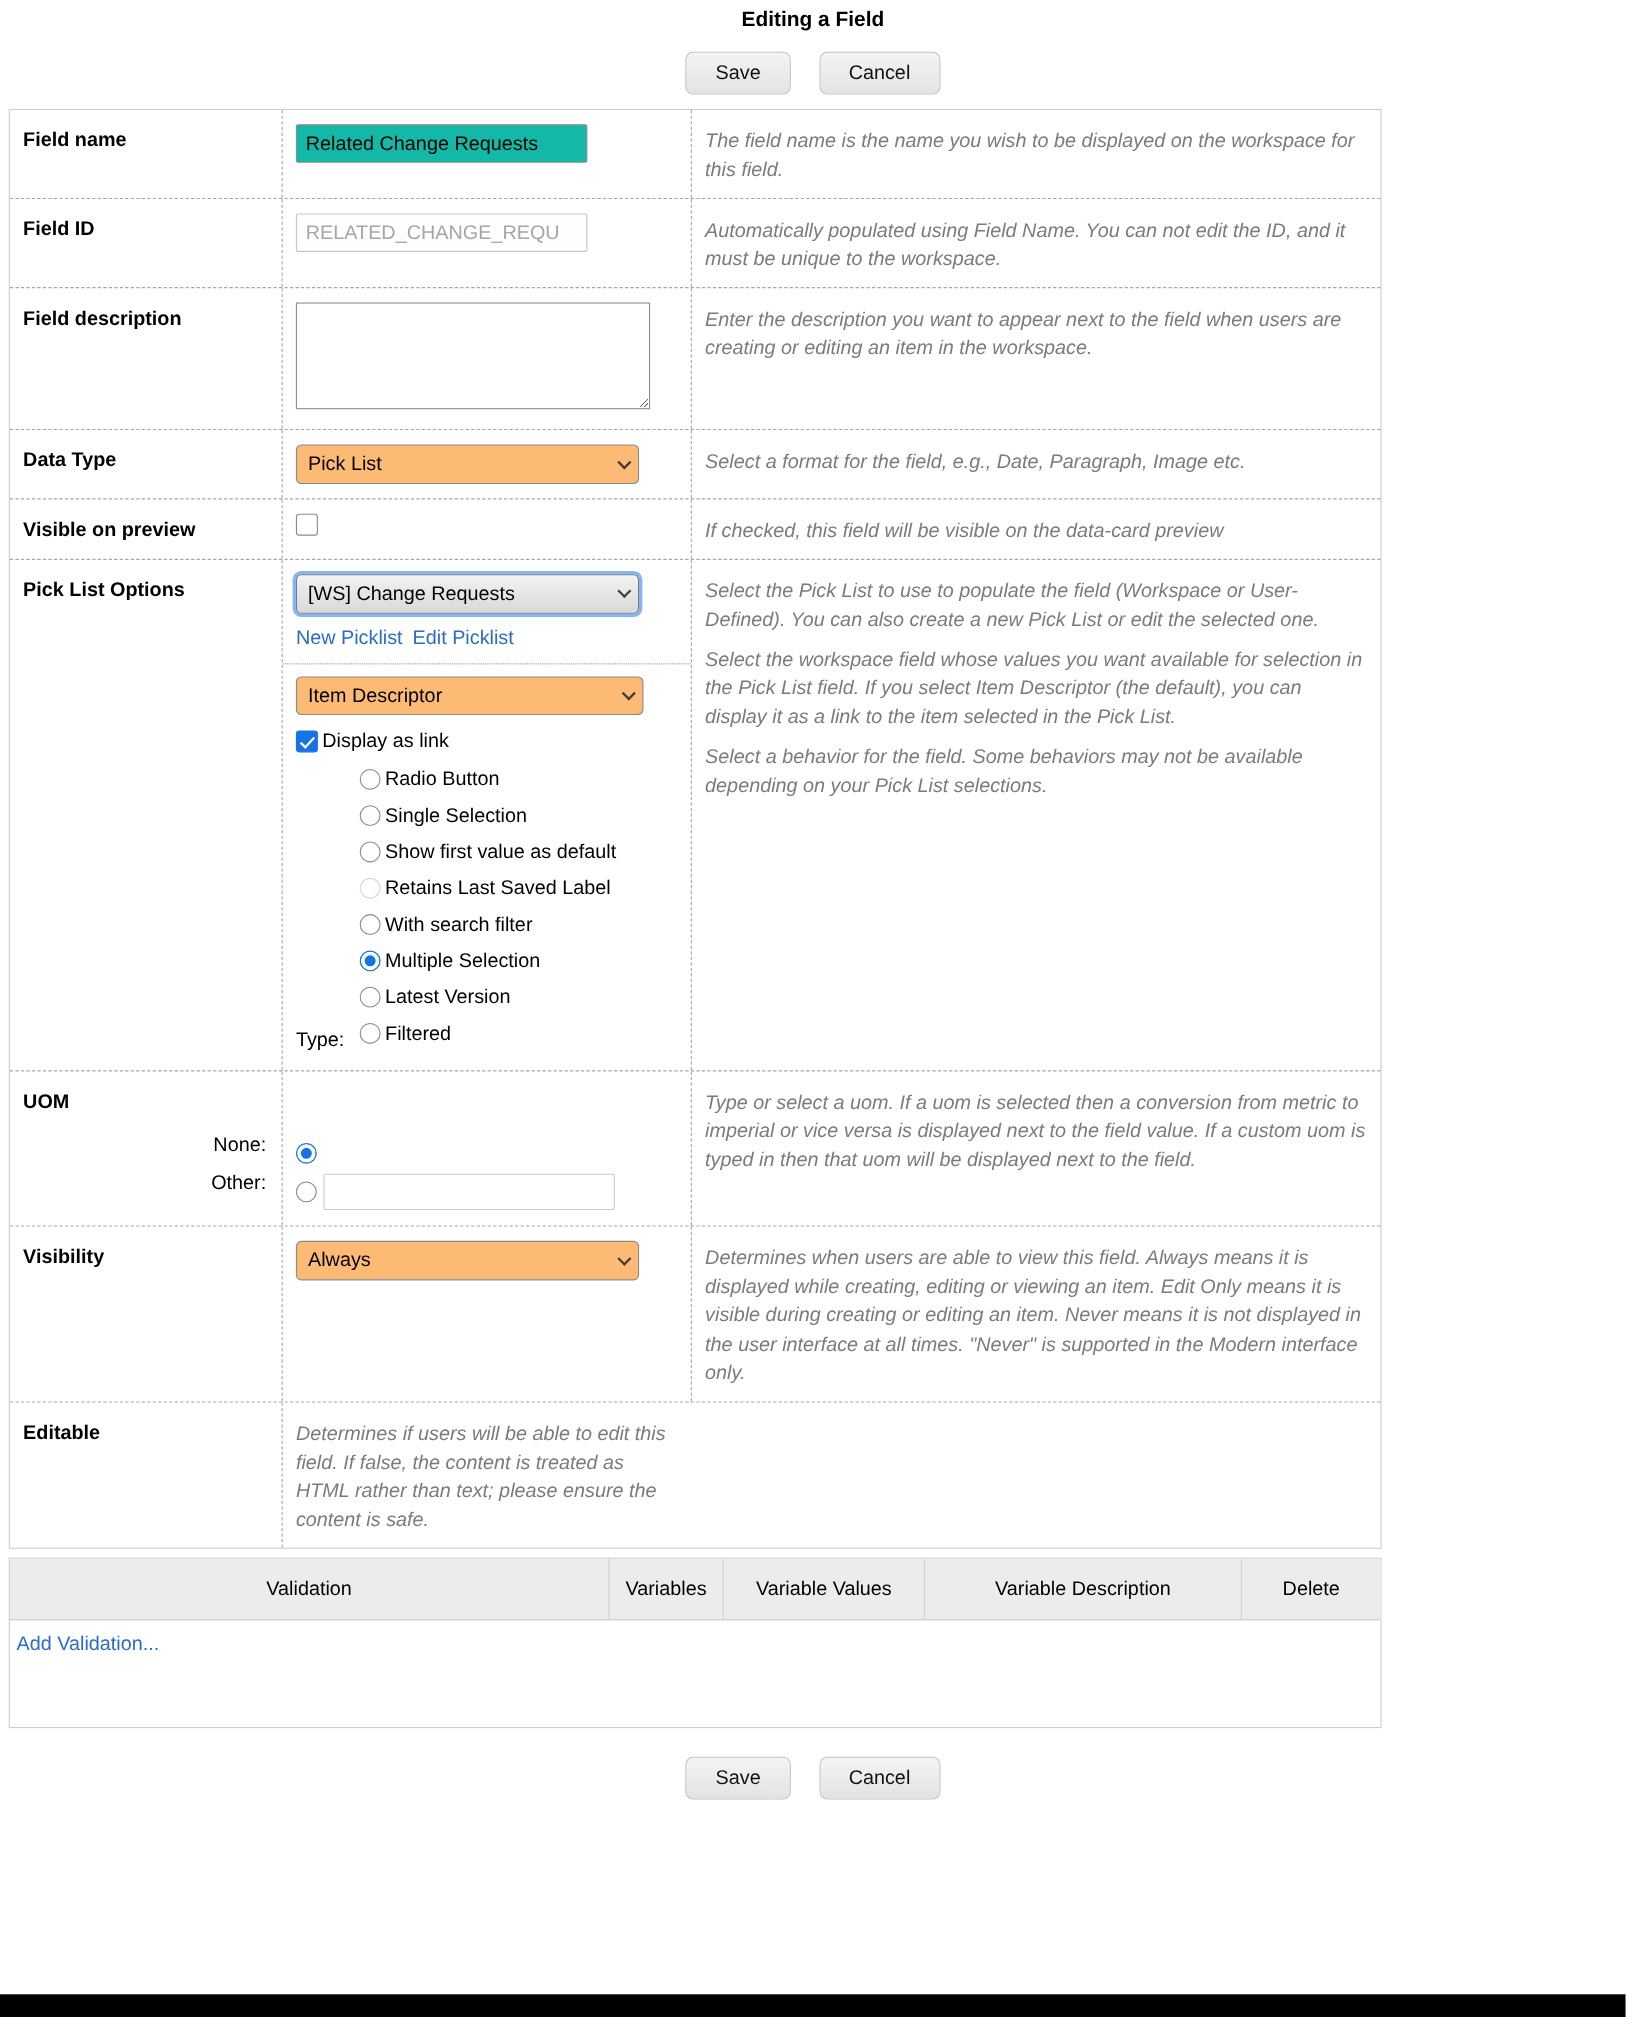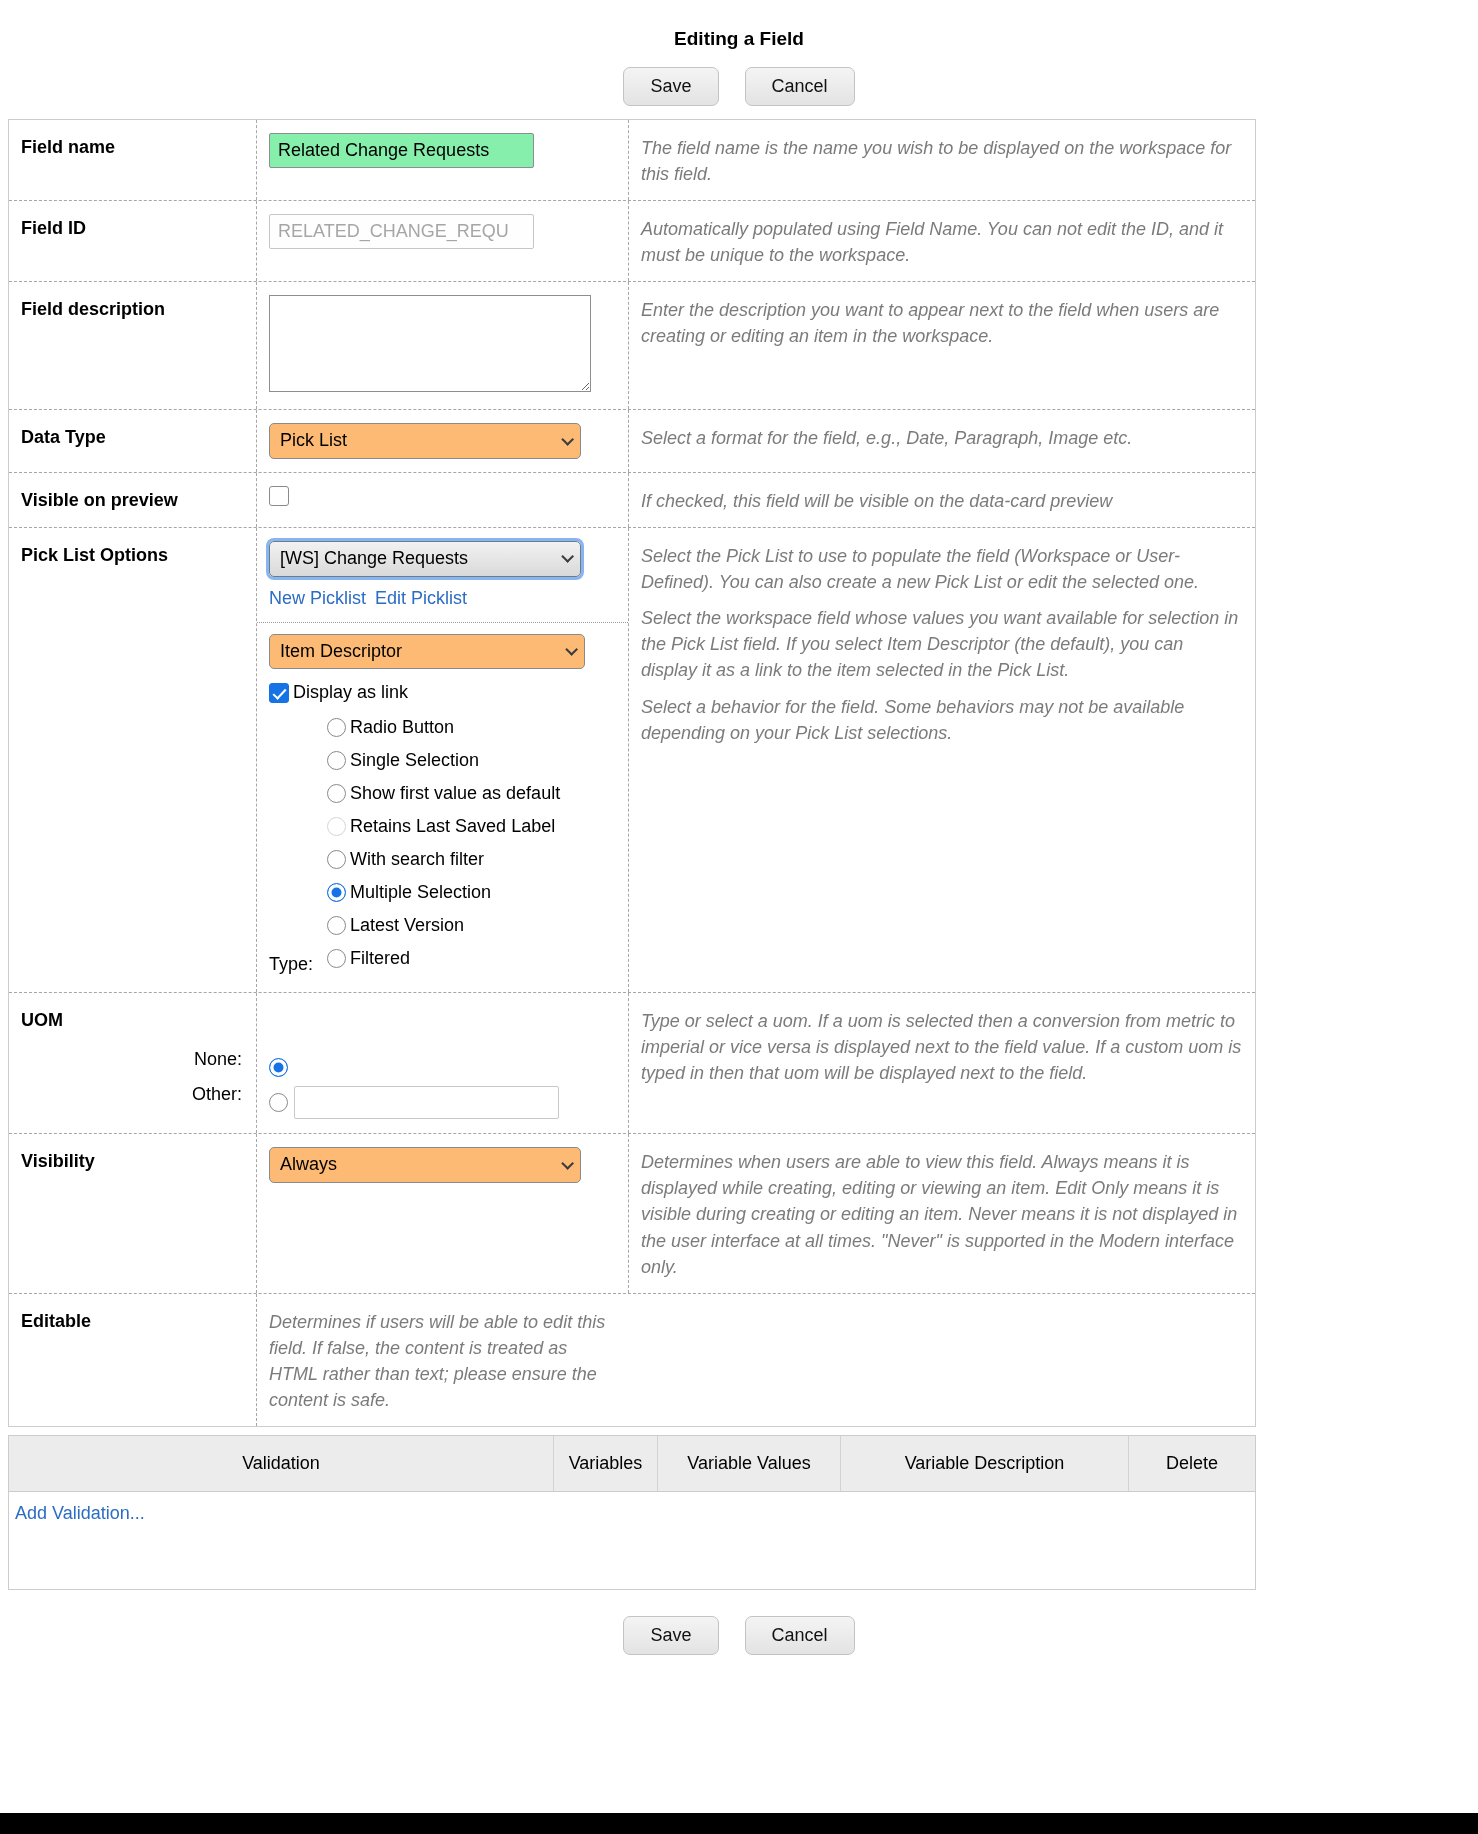--- a/index.html
+++ b/index.html
@@ -1,30 +1,30 @@
 <!DOCTYPE html>
 <html style="--link: #2b6cc4; --accent: #1673e6;"><head>
 <meta charset="utf-8">
 <style>
   *{box-sizing:border-box;margin:0;padding:0;}
   html,body{background:#fff;}
   body{font-family:"Liberation Sans", sans-serif;color:#000;}
   .page{position:relative;width:1478px;height:1834px;background:#fff;overflow:hidden;}
-  .page-title{text-align:center;font-weight:bold;font-size:19px;padding-top:28px;}
+  .page-title{text-align:center;font-weight:bold;font-size:19px;padding-top:8px;}
   .btn-row{display:flex;justify-content:center;gap:26px;margin-top:17px;}
   .btn{font-family:inherit;font-size:18px;color:#111;padding:8px 26px;background:linear-gradient(#f4f4f4,#e3e3e3);border:1px solid #c3c3c3;border-radius:7px;cursor:pointer;}
   .form-table{width:1248px;margin:13px 8px 0 8px;border:1px solid #cccccc;}
   .frow{display:grid;grid-template-columns:248px 372px 1fr;border-bottom:1px dashed #a6a6a6;}
   .frow:last-child{border-bottom:none;}
   .cell{padding:13px 12px;}
   .label-cell{font-weight:bold;font-size:18px;border-right:1px dashed #a6a6a6;padding-top:17px;}
   .ctrl-cell{border-right:1px dashed #a6a6a6;}
   .desc-cell{font-style:italic;color:#7b7b7b;font-size:18px;line-height:1.45;padding-top:15px;}
   .desc-cell p + p{margin-top:10px;}
-  .text-input{font-family:inherit;font-size:18px;padding:6px 8px;border:1px solid #8e8e8e;border-radius:2px;width:265px;background:#86efac;color:#000;}
+  .text-input{font-family:inherit;font-size:18px;padding:6px 8px;border:1px solid #8e8e8e;border-radius:2px;width:265px;background:#14b8a6;color:#000;}
   .text-input.disabled{color:#a6a6a6;border-color:#c6c6c6;background:#fefefe;}
   textarea.desc-area{width:322px;height:97px;border:1px solid #8e8e8e;resize:both;font-family:inherit;font-size:16px;padding:6px;}
   .select{display:inline-flex;align-items:center;justify-content:space-between;width:312px;border:1px solid #8a8a8a;border-radius:5px;padding:6px 10px;font-size:18px;background:#fdba74;cursor:pointer;line-height:1.2;}
   .select .chev{width:9px;height:9px;border-right:2px solid #3c3c3c;border-bottom:2px solid #3c3c3c;transform:rotate(45deg) translateY(-3px);flex:none;margin-left:10px;}
   .select.sm{width:165px;}
   .select.focused{border:1px solid #6f7b87;background:linear-gradient(#f2f2f2,#d9d9d9);box-shadow:0 0 0 3px rgba(36,120,230,.55);}
   input[type=radio]{appearance:none;-webkit-appearance:none;width:19px;height:19px;border-radius:50%;border:1.5px solid #8a8a8a;background:#fff;cursor:pointer;flex:none;margin:0;}
   input[type=radio]:checked{border-color:var(--accent,#1673e6);background:var(--accent,#1673e6);box-shadow:inset 0 0 0 3.5px #fff;}
   input[type=radio]:disabled{border-color:#d6d6d6;}
   input[type=checkbox]{position:relative;appearance:none;-webkit-appearance:none;width:20px;height:20px;border:1.5px solid #8a8a8a;border-radius:3px;background:#fff;cursor:pointer;flex:none;margin:0;}

